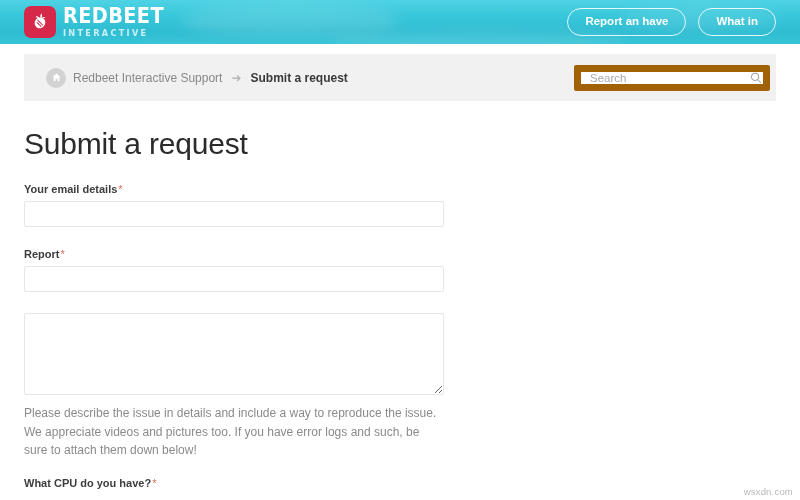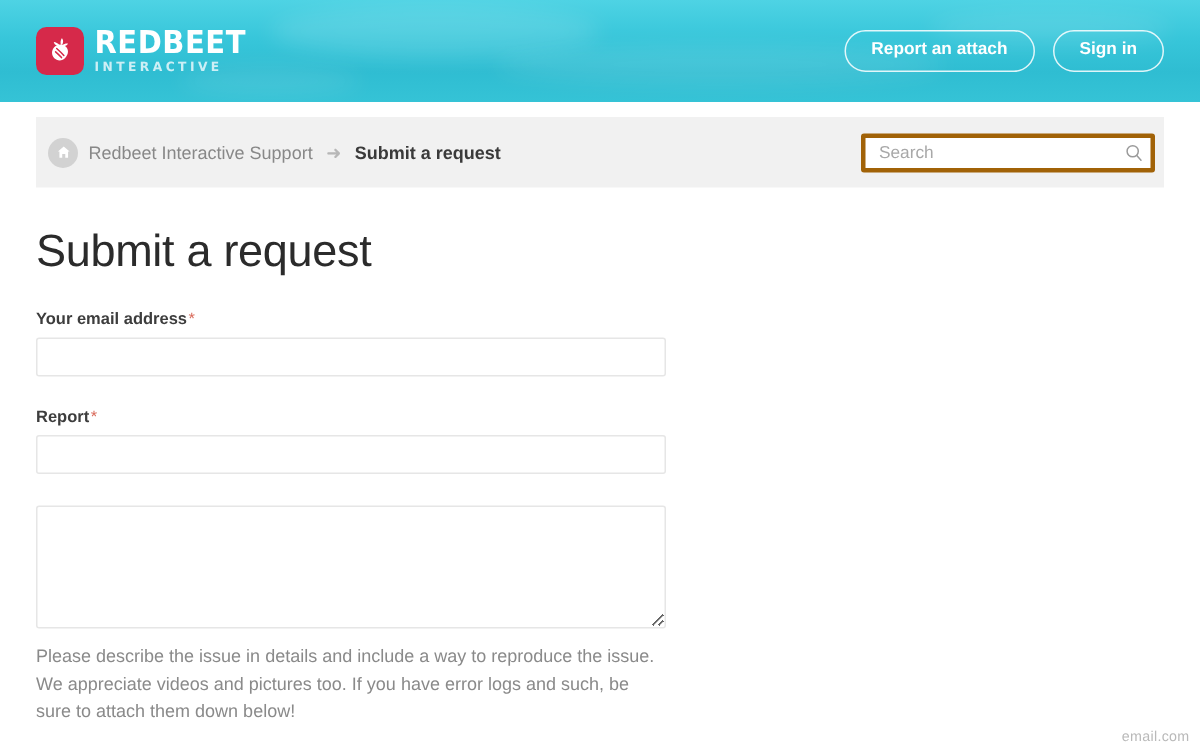--- a/index.html
+++ b/index.html
@@ -14,21 +14,21 @@
     overflow: hidden;
     background: #ffffff;
     font-family: "Liberation Sans", "DejaVu Sans", sans-serif;
     color: #333333;
     position: relative;
   }
 
   
   .site-header {
     position: relative;
-    height: 68px;
+    height: 44px;
     width: 100%;
     background: linear-gradient(180deg, #4ed3e4 0%, #37c6da 38%, #2fbdd2 70%, #35c3d6 100%);
     overflow: hidden;
   }
   .cloud {
     position: absolute;
     background: rgba(255,255,255,0.13);
     border-radius: 50%;
     filter: blur(7px);
     pointer-events: none;
@@ -105,21 +105,21 @@
   
   .subnav {
     padding: 10px 24px 0 24px;
   }
   .subnav-inner {
     display: flex;
     align-items: center;
     justify-content: space-between;
     background: #f1f1f1;
     height: 47px;
-    padding: 0 6px 0 6px;
+    padding: 0 6px 0 20px;
   }
   .breadcrumb {
     display: flex;
     align-items: center;
     gap: 7px;
     font-size: 12px;
     padding-left: 2px;
   }
   .home-icon {
     width: 20px; height: 20px;
@@ -147,21 +147,21 @@
   .search-wrap {
     position: relative;
     width: 196px;
     height: 26px;
     flex: 0 0 auto;
     margin-right: 0px;
   }
   .search-input {
     width: 100%;
     height: 100%;
-    border: 3px solid #a16207;
+    border: 7px solid #a16207;
     background: #ffffff;
     border-radius: 2px;
     padding: 0 26px 0 9px;
     font-family: "Liberation Sans", sans-serif;
     font-size: 11.5px;
     color: #555;
     outline: none;
   }
   .search-input::placeholder { color: #a8a8a8; }
   .search-icon {
@@ -272,22 +272,22 @@
           <path d="M8.8 12.6c1.5 1.3 3 2.7 4.3 4.2" stroke="#d6294a" stroke-width="1.1" fill="none" stroke-linecap="round"></path>
         </svg>
       </span>
       <span class="logo-text">
         <span class="logo-name">REDBEET</span>
         <span class="logo-sub">INTERACTIVE</span>
       </span>
     </a>
 
     <div class="header-actions">
-      <button class="pill-btn">Report an attach</button>
-      <button class="pill-btn">Sign in</button>
+      <button class="pill-btn">Report an have</button>
+      <button class="pill-btn">What in</button>
     </div>
 
   </div>
 </div>
 
 <div class="subnav">
   <div class="subnav-inner">
 
     <nav class="breadcrumb">
       <span class="home-icon">
@@ -312,21 +312,21 @@
 
   </div>
 </div>
 
 <div class="main">
 
   <h1 class="page-title">Submit a request</h1>
 
   <div class="form-field">
     <label class="field-label">
-      <span>Your email address</span><span class="req">*</span>
+      <span>Your email details</span><span class="req">*</span>
     </label>
     <input class="text-input" type="text" style="">
   </div>
 
   <div class="spacer-sm"></div>
 
   <div class="form-field">
     <label class="field-label">
       <span>Report</span><span class="req">*</span>
     </label>
@@ -344,13 +344,13 @@
 
   <div class="form-field">
     <label class="field-label">
       <span>What CPU do you have?</span><span class="req">*</span>
     </label>
 
   </div>
 
 </div>
 
-<div class="watermark">email.com</div>
+<div class="watermark">wsxdn.com</div>
 
 </body></html>

